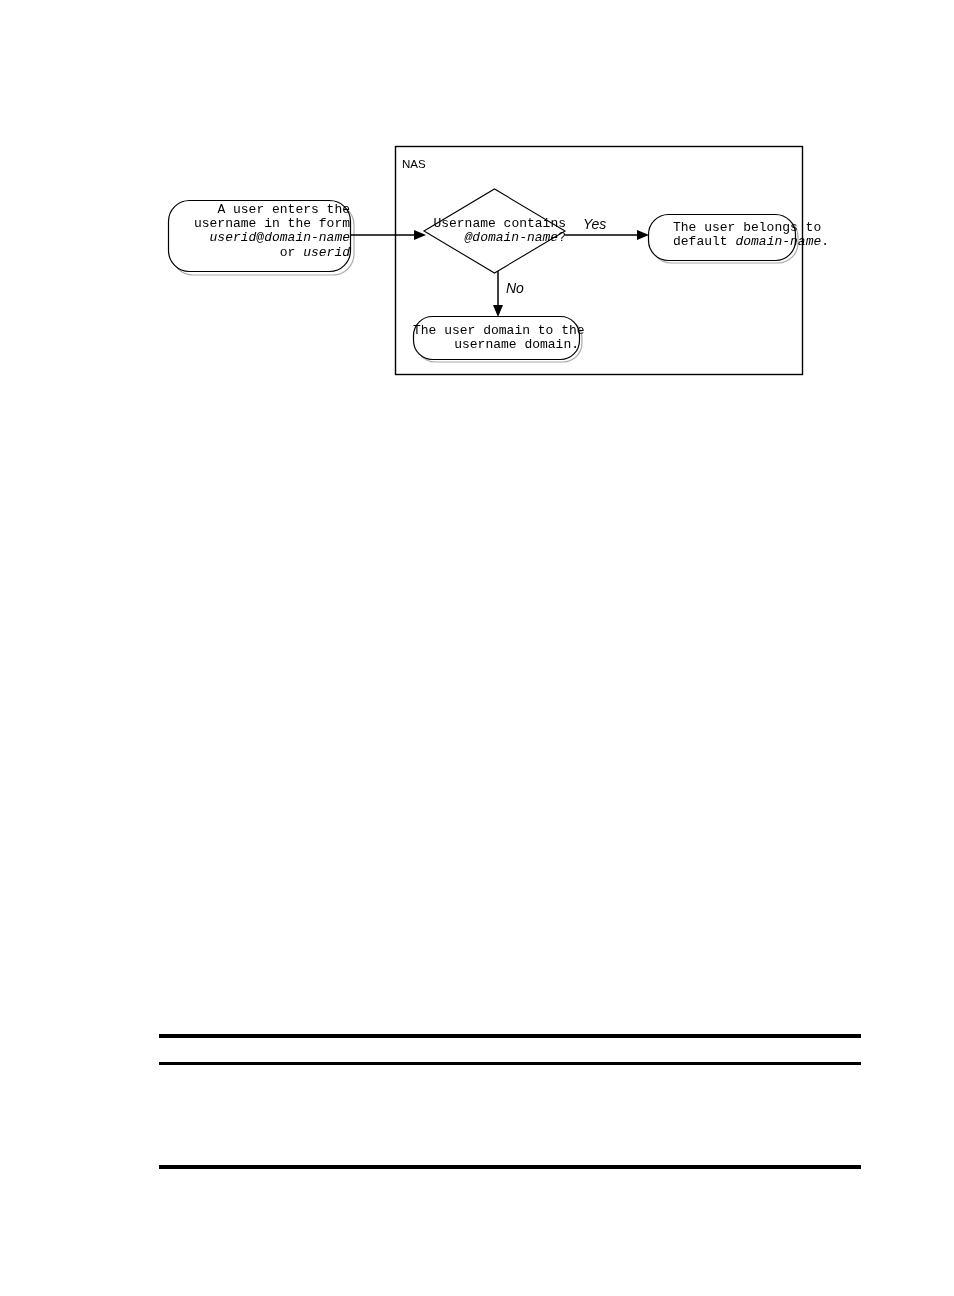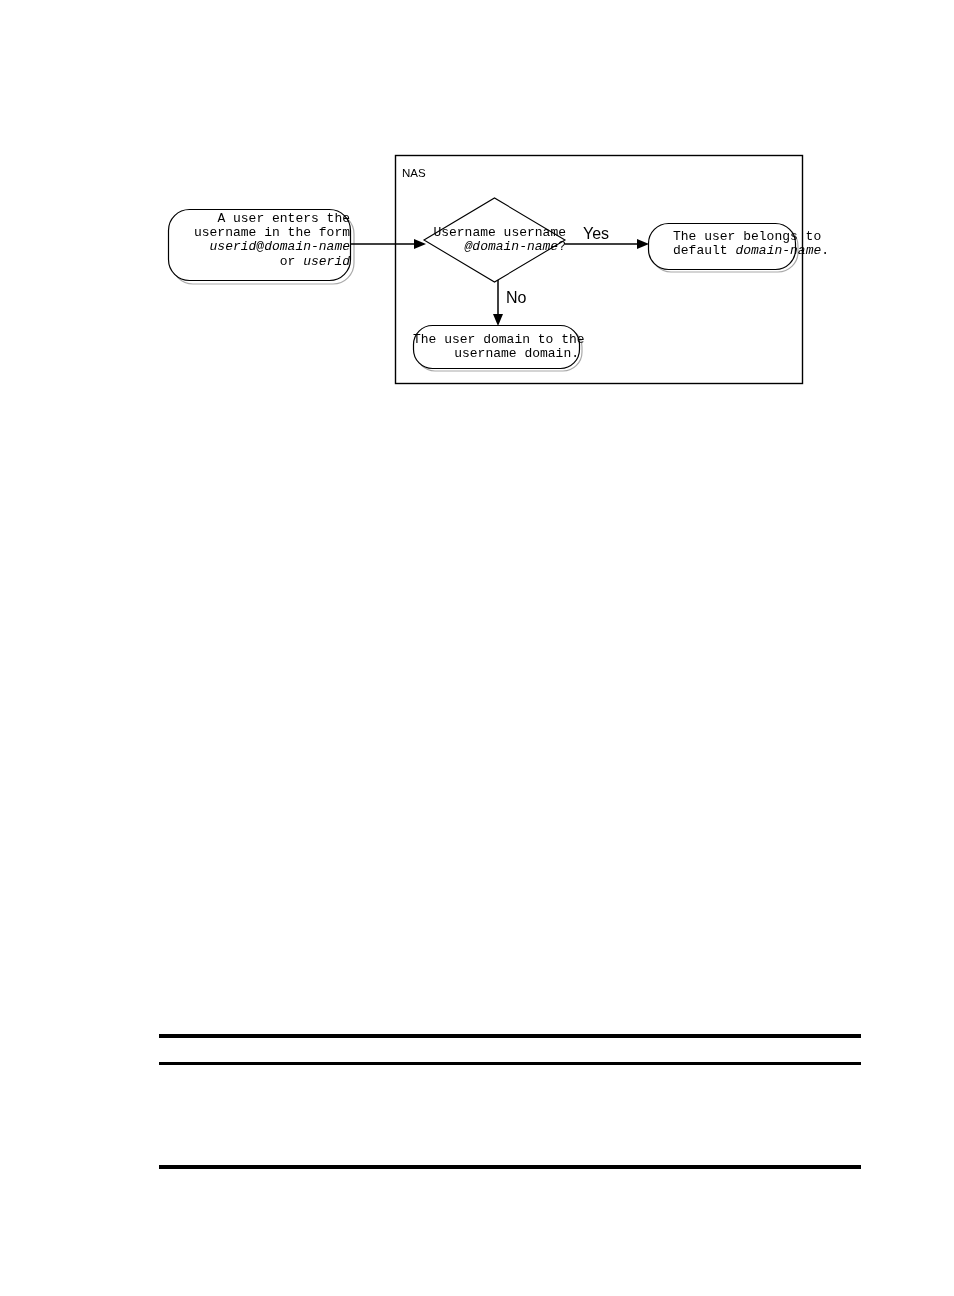--- a/index.html
+++ b/index.html
@@ -16,21 +16,21 @@
     width: 954px;
     height: 1296px;
     background: #ffffff;
     overflow: hidden;
   }
 
   
   #figure {
     position: absolute;
     left: 0;
-    top: 12px;
+    top: 3px;
     width: 770px;
     height: 420px;
     padding-left: 16px;
   }
   #figure svg {
     position: absolute;
     left: 0;
     top: 0;
   }
 
@@ -42,24 +42,25 @@
     color: #000000;
     white-space: nowrap;
     font-family: Liberation Mono, monospace;
   }
   .node-text em {
     font-style: italic;
   }
 
   .edge-label {
     position: absolute;
-    font-size: 16px;
+    font-size: 14px;
     line-height: 13px;
     color: #000000;
     white-space: nowrap;
+    font-style: italic;
   }
 
   .container-label {
     position: absolute;
     font-size: 11.5px;
     line-height: 13px;
     color: #000000;
     white-space: nowrap;
   }
 
@@ -121,21 +122,21 @@
     <div class="container-label" id="label-nas">NAS</div>
 
     <div class="node-text" id="start-text">
       <div>A user enters the</div>
       <div>username in the form</div>
       <div><em>userid</em><span>@</span><em>domain-name</em></div>
       <div><span>or </span><em>userid</em></div>
     </div>
 
     <div class="node-text" id="decision-text">
-      <div>Username username</div>
+      <div>Username contains</div>
       <div><em>@</em><em>domain-name</em><span>?</span></div>
     </div>
 
     <div class="node-text" id="yes-text">
       <div>The user belongs to</div>
       <div><span>default </span><em>domain-name</em><span>.</span></div>
     </div>
 
     <div class="node-text" id="no-text">
       <div>The user domain to the</div>

